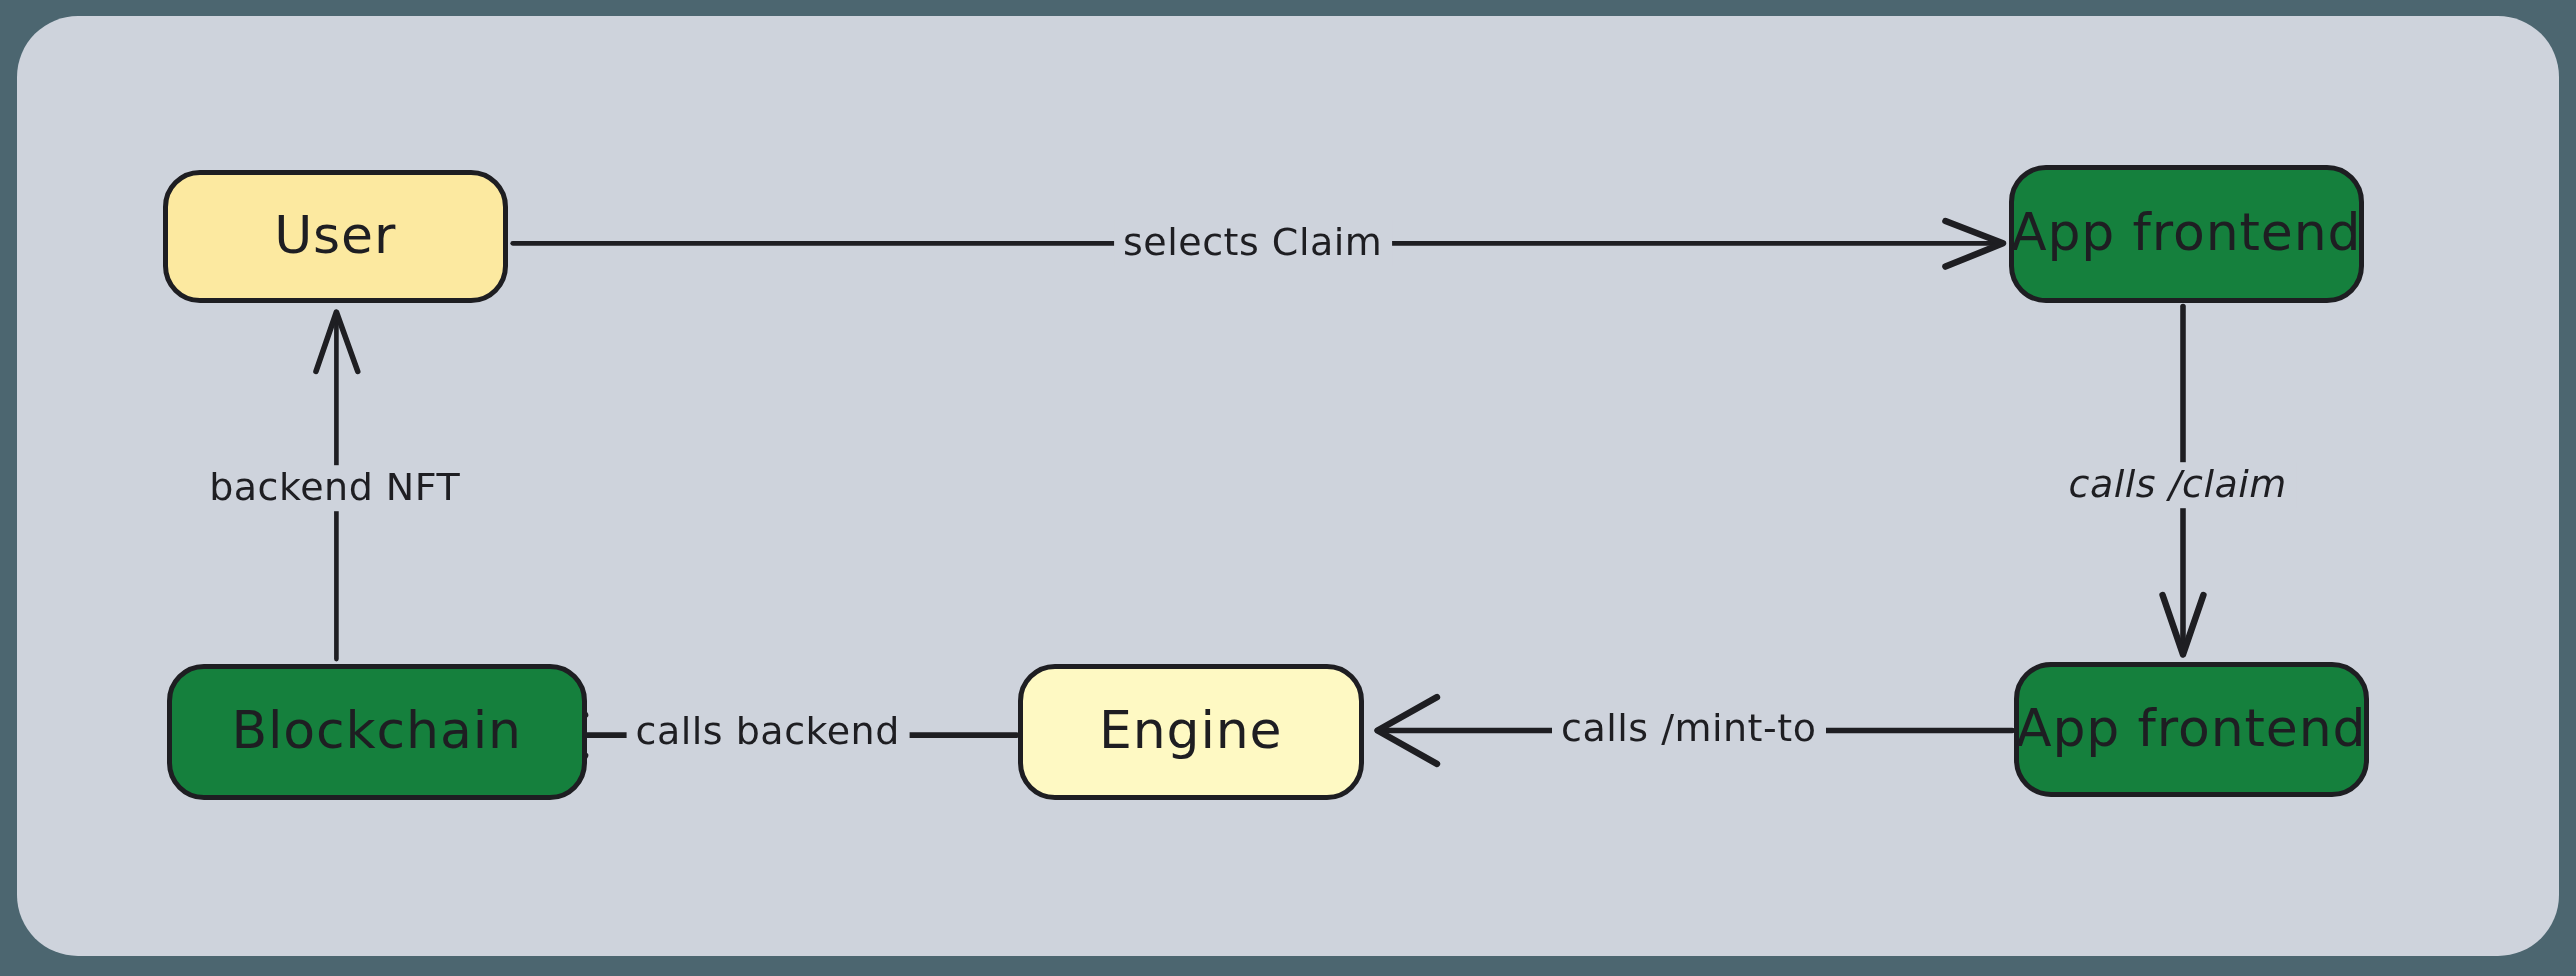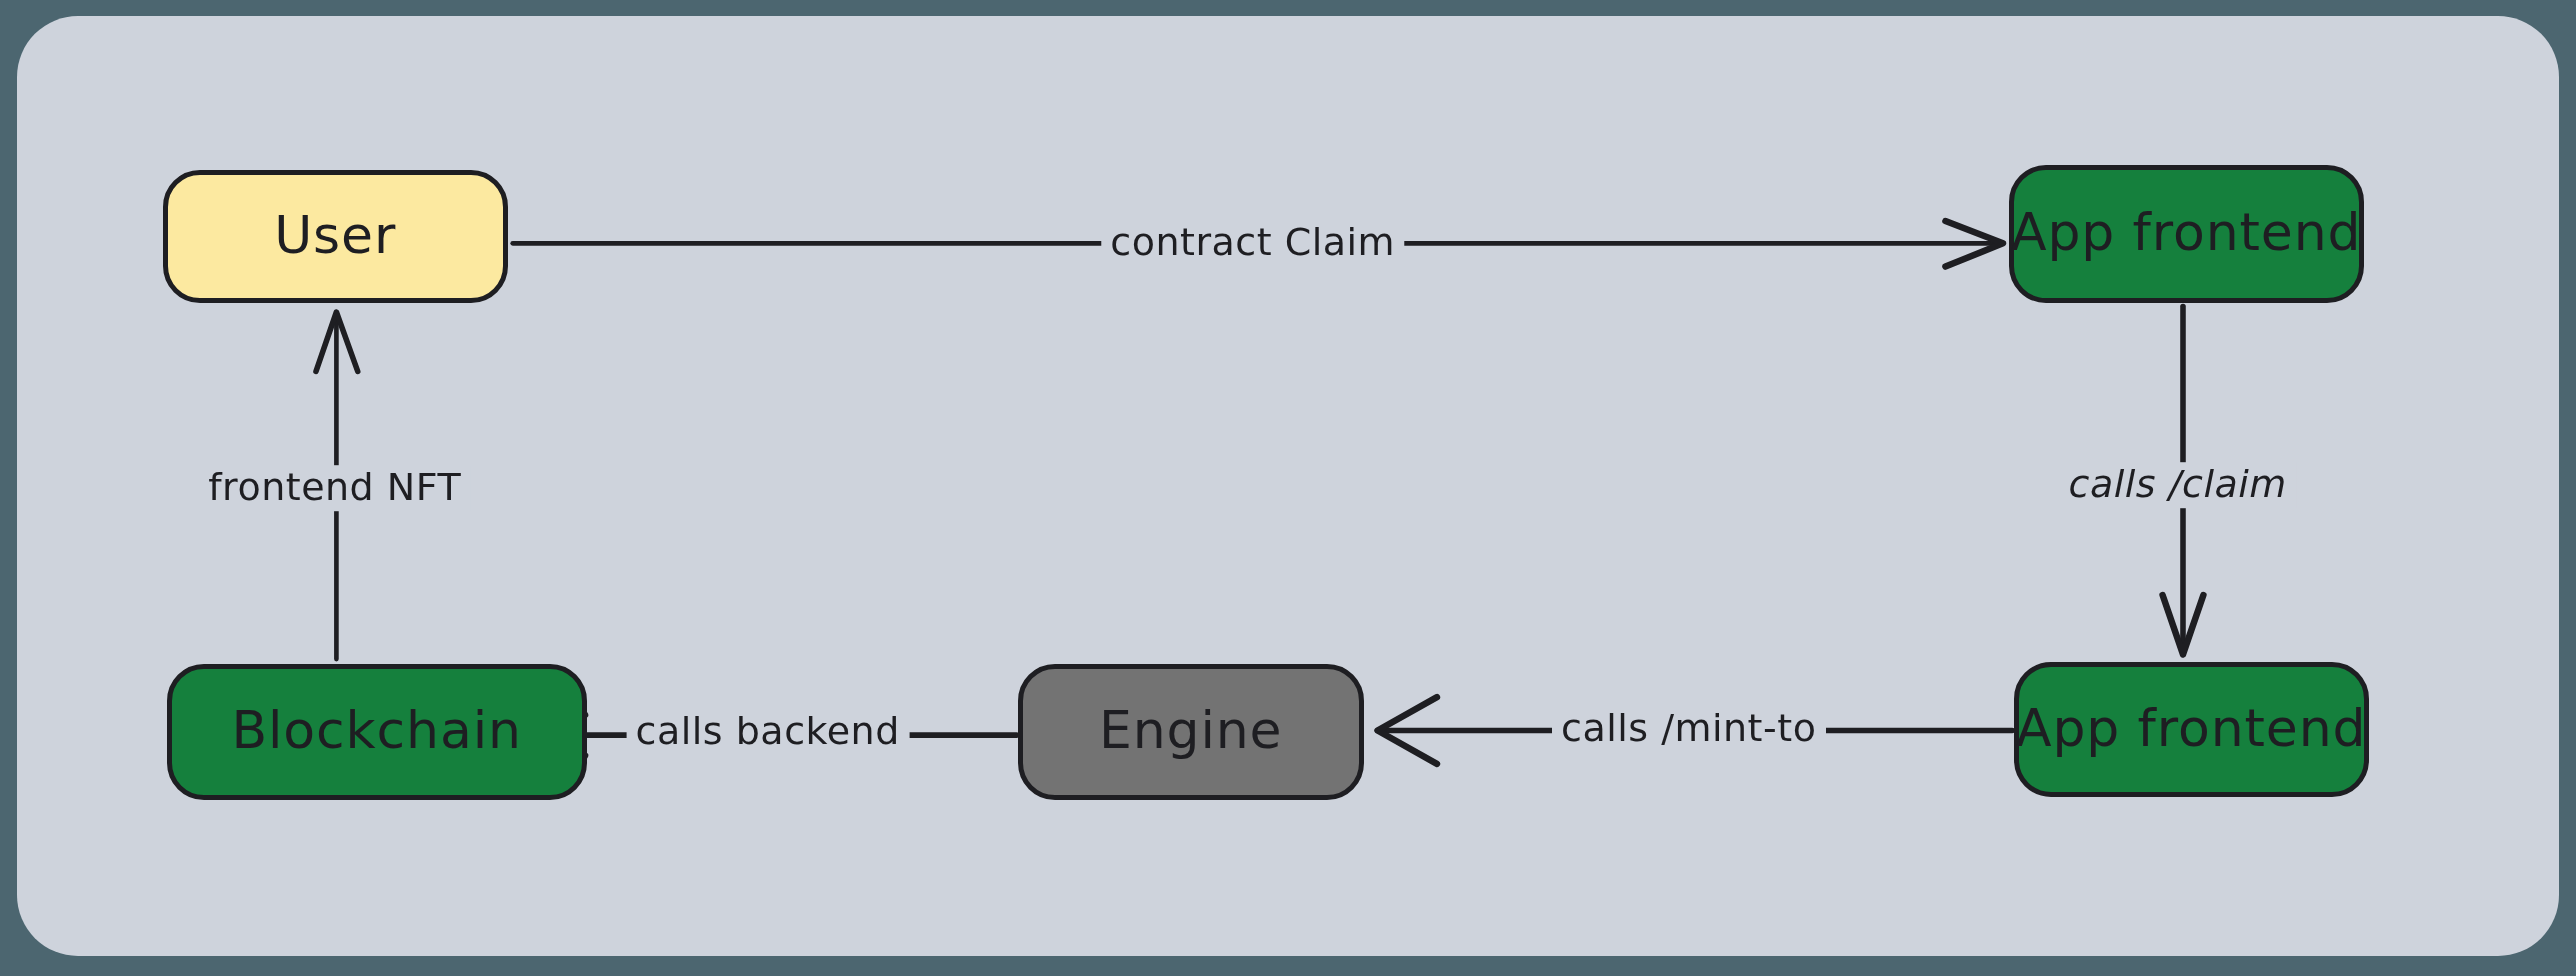--- a/index.html
+++ b/index.html
@@ -48,21 +48,21 @@
     justify-content: center;
   }
   .node-label {
     color: #1E1E22;
     font-size: 52px;
     letter-spacing: 0.9px;
     white-space: nowrap;
     transform: translateY(-1.9px);
   }
   .node-user { background: #FCE9A0; }
-  .node-engine { background: #737373; }
+  .node-engine { background: #fef9c3; }
   .edge-label {
     position: absolute;
     transform: translate(-50%, -50%);
     background: #CED3DC;
     color: #1E1E22;
     font-size: 38px;
     letter-spacing: 0.5px;
     white-space: nowrap;
     padding: 1.9px 9.3px;
     line-height: 1.1;
@@ -127,21 +127,21 @@
     </div>
 
     <div class="node node-engine" id="node-engine">
       <span class="node-label">Engine</span>
     </div>
 
     <div class="node" id="node-blockchain">
       <span class="node-label">Blockchain</span>
     </div>
 
-    <div class="edge-label" id="edge-label-0">contract Claim</div>
+    <div class="edge-label" id="edge-label-0">selects Claim</div>
     <div class="edge-label" id="edge-label-1">calls /claim</div>
     <div class="edge-label" id="edge-label-2">calls /mint-to</div>
     <div class="edge-label" id="edge-label-3">calls backend</div>
-    <div class="edge-label" id="edge-label-4">frontend NFT</div>
+    <div class="edge-label" id="edge-label-4">backend NFT</div>
 
   </div>
 </div>
 
 
 </body></html>

